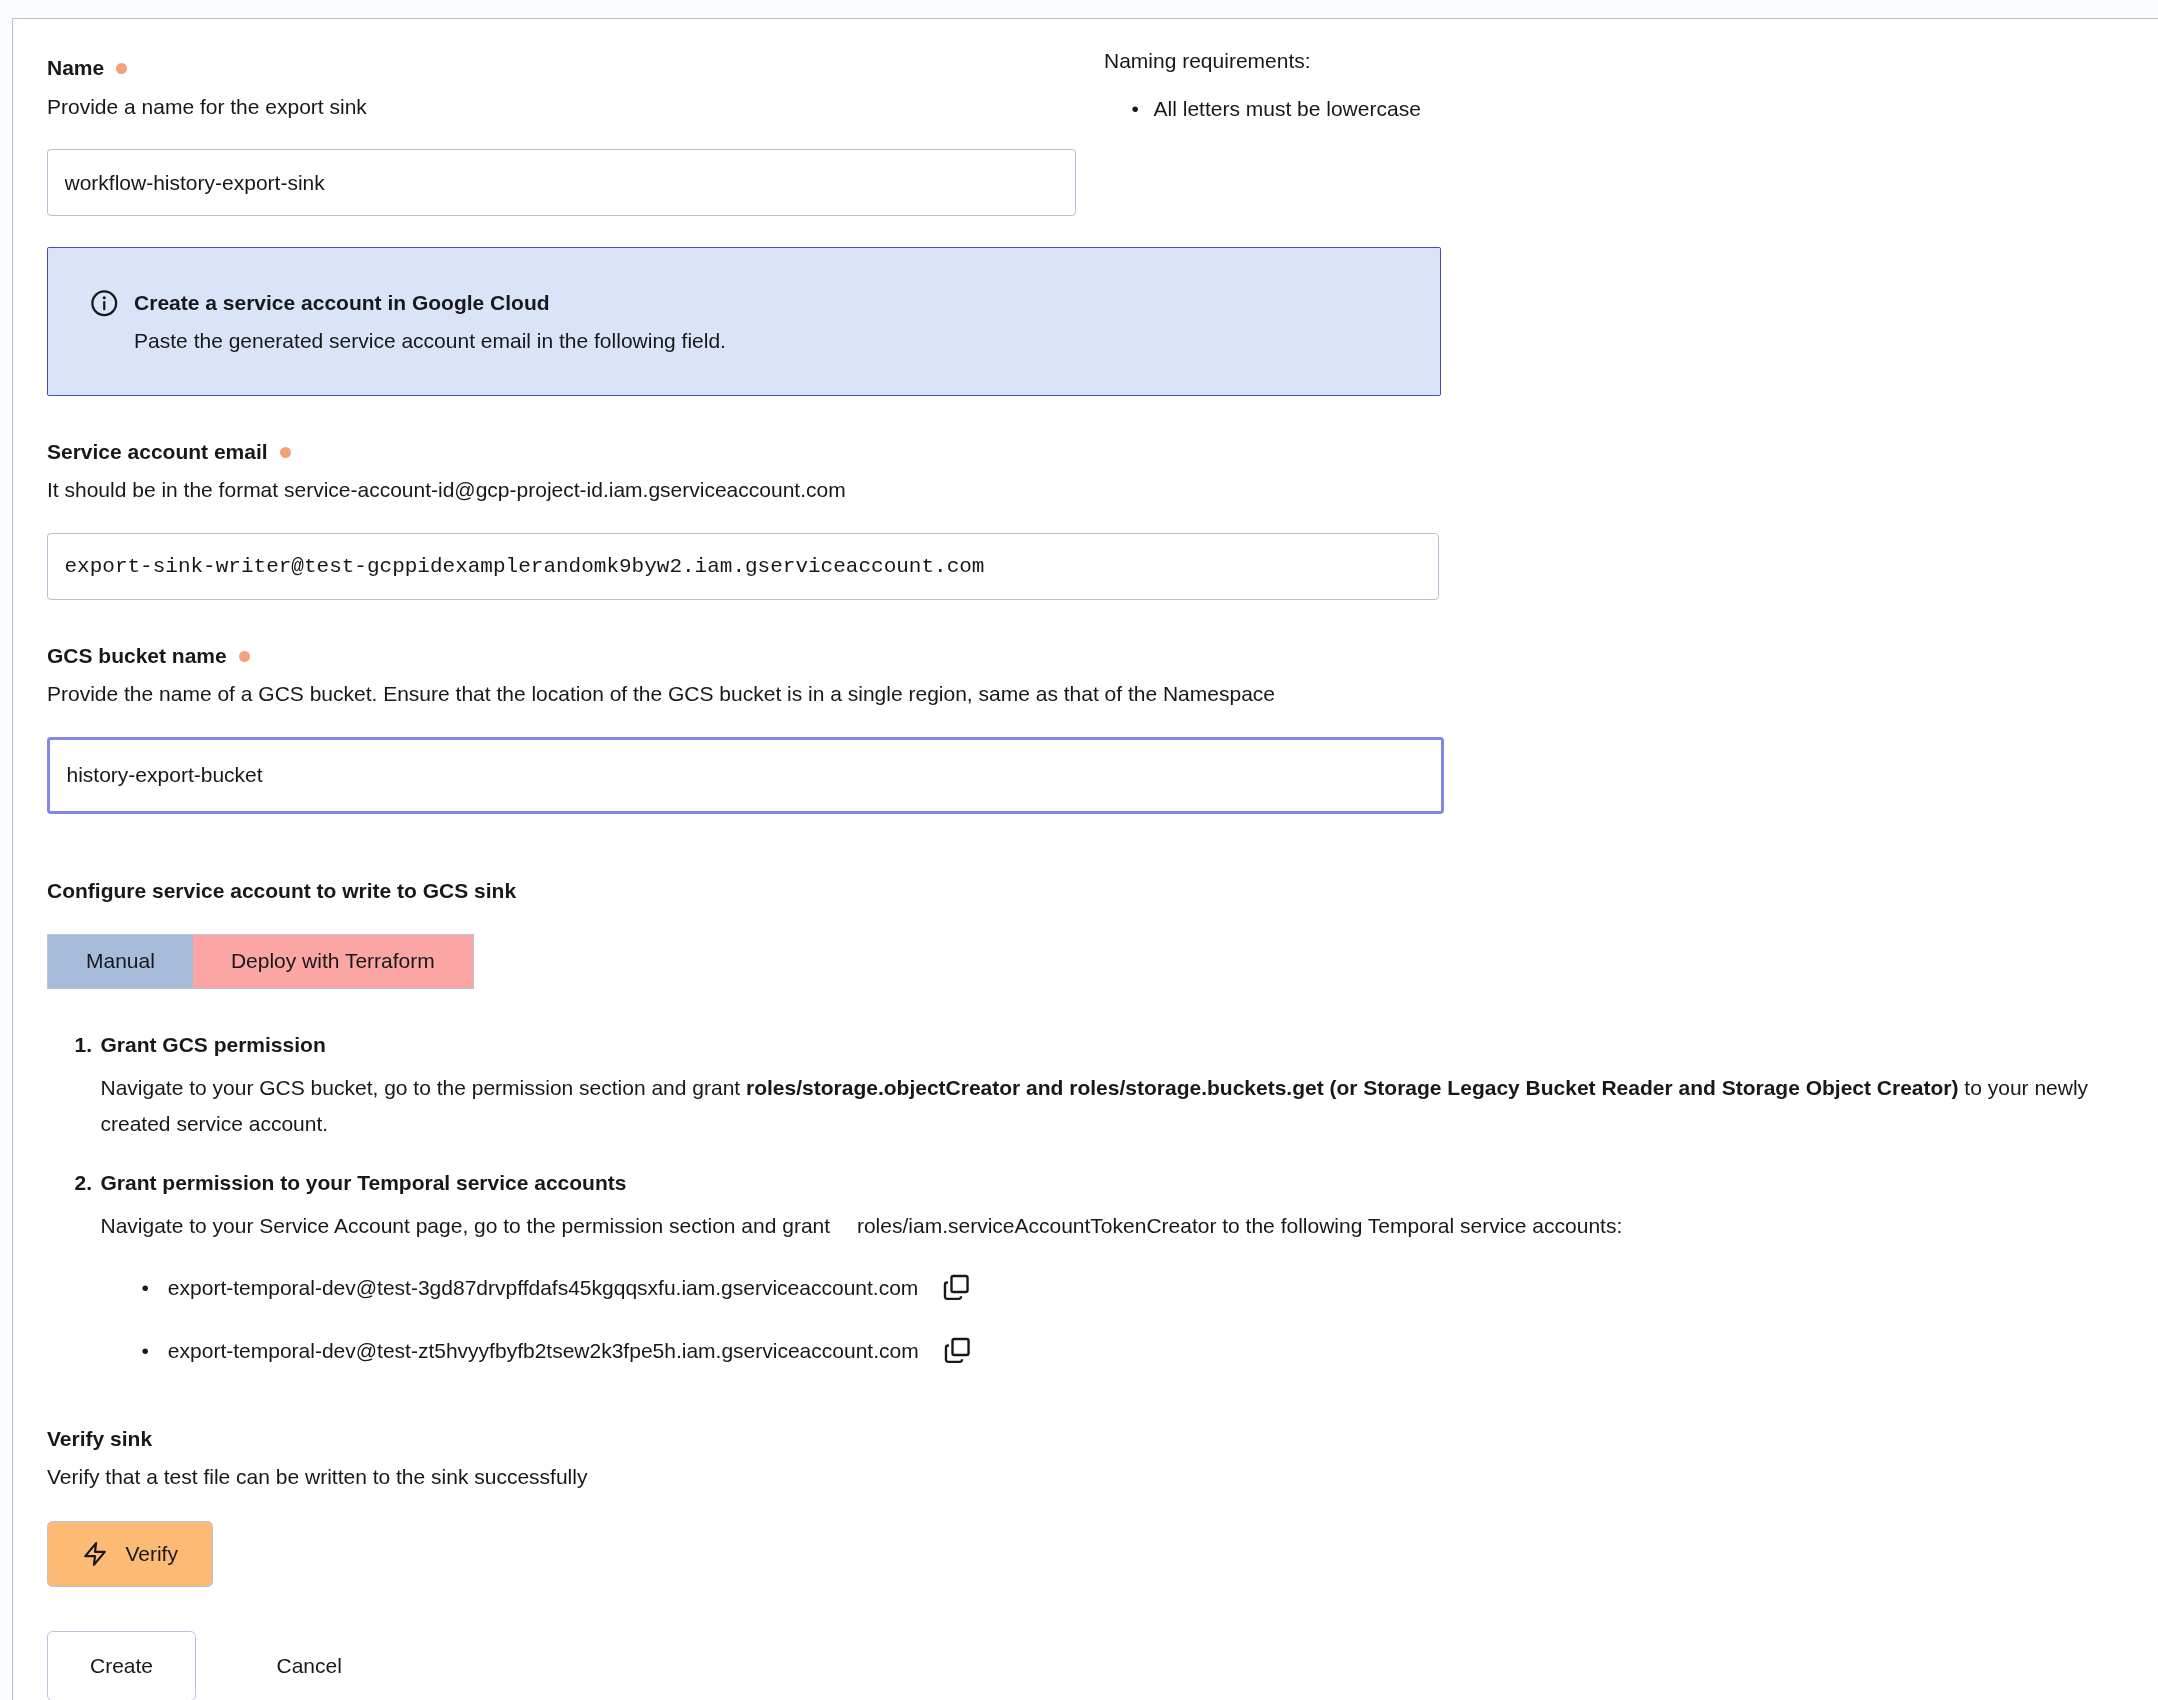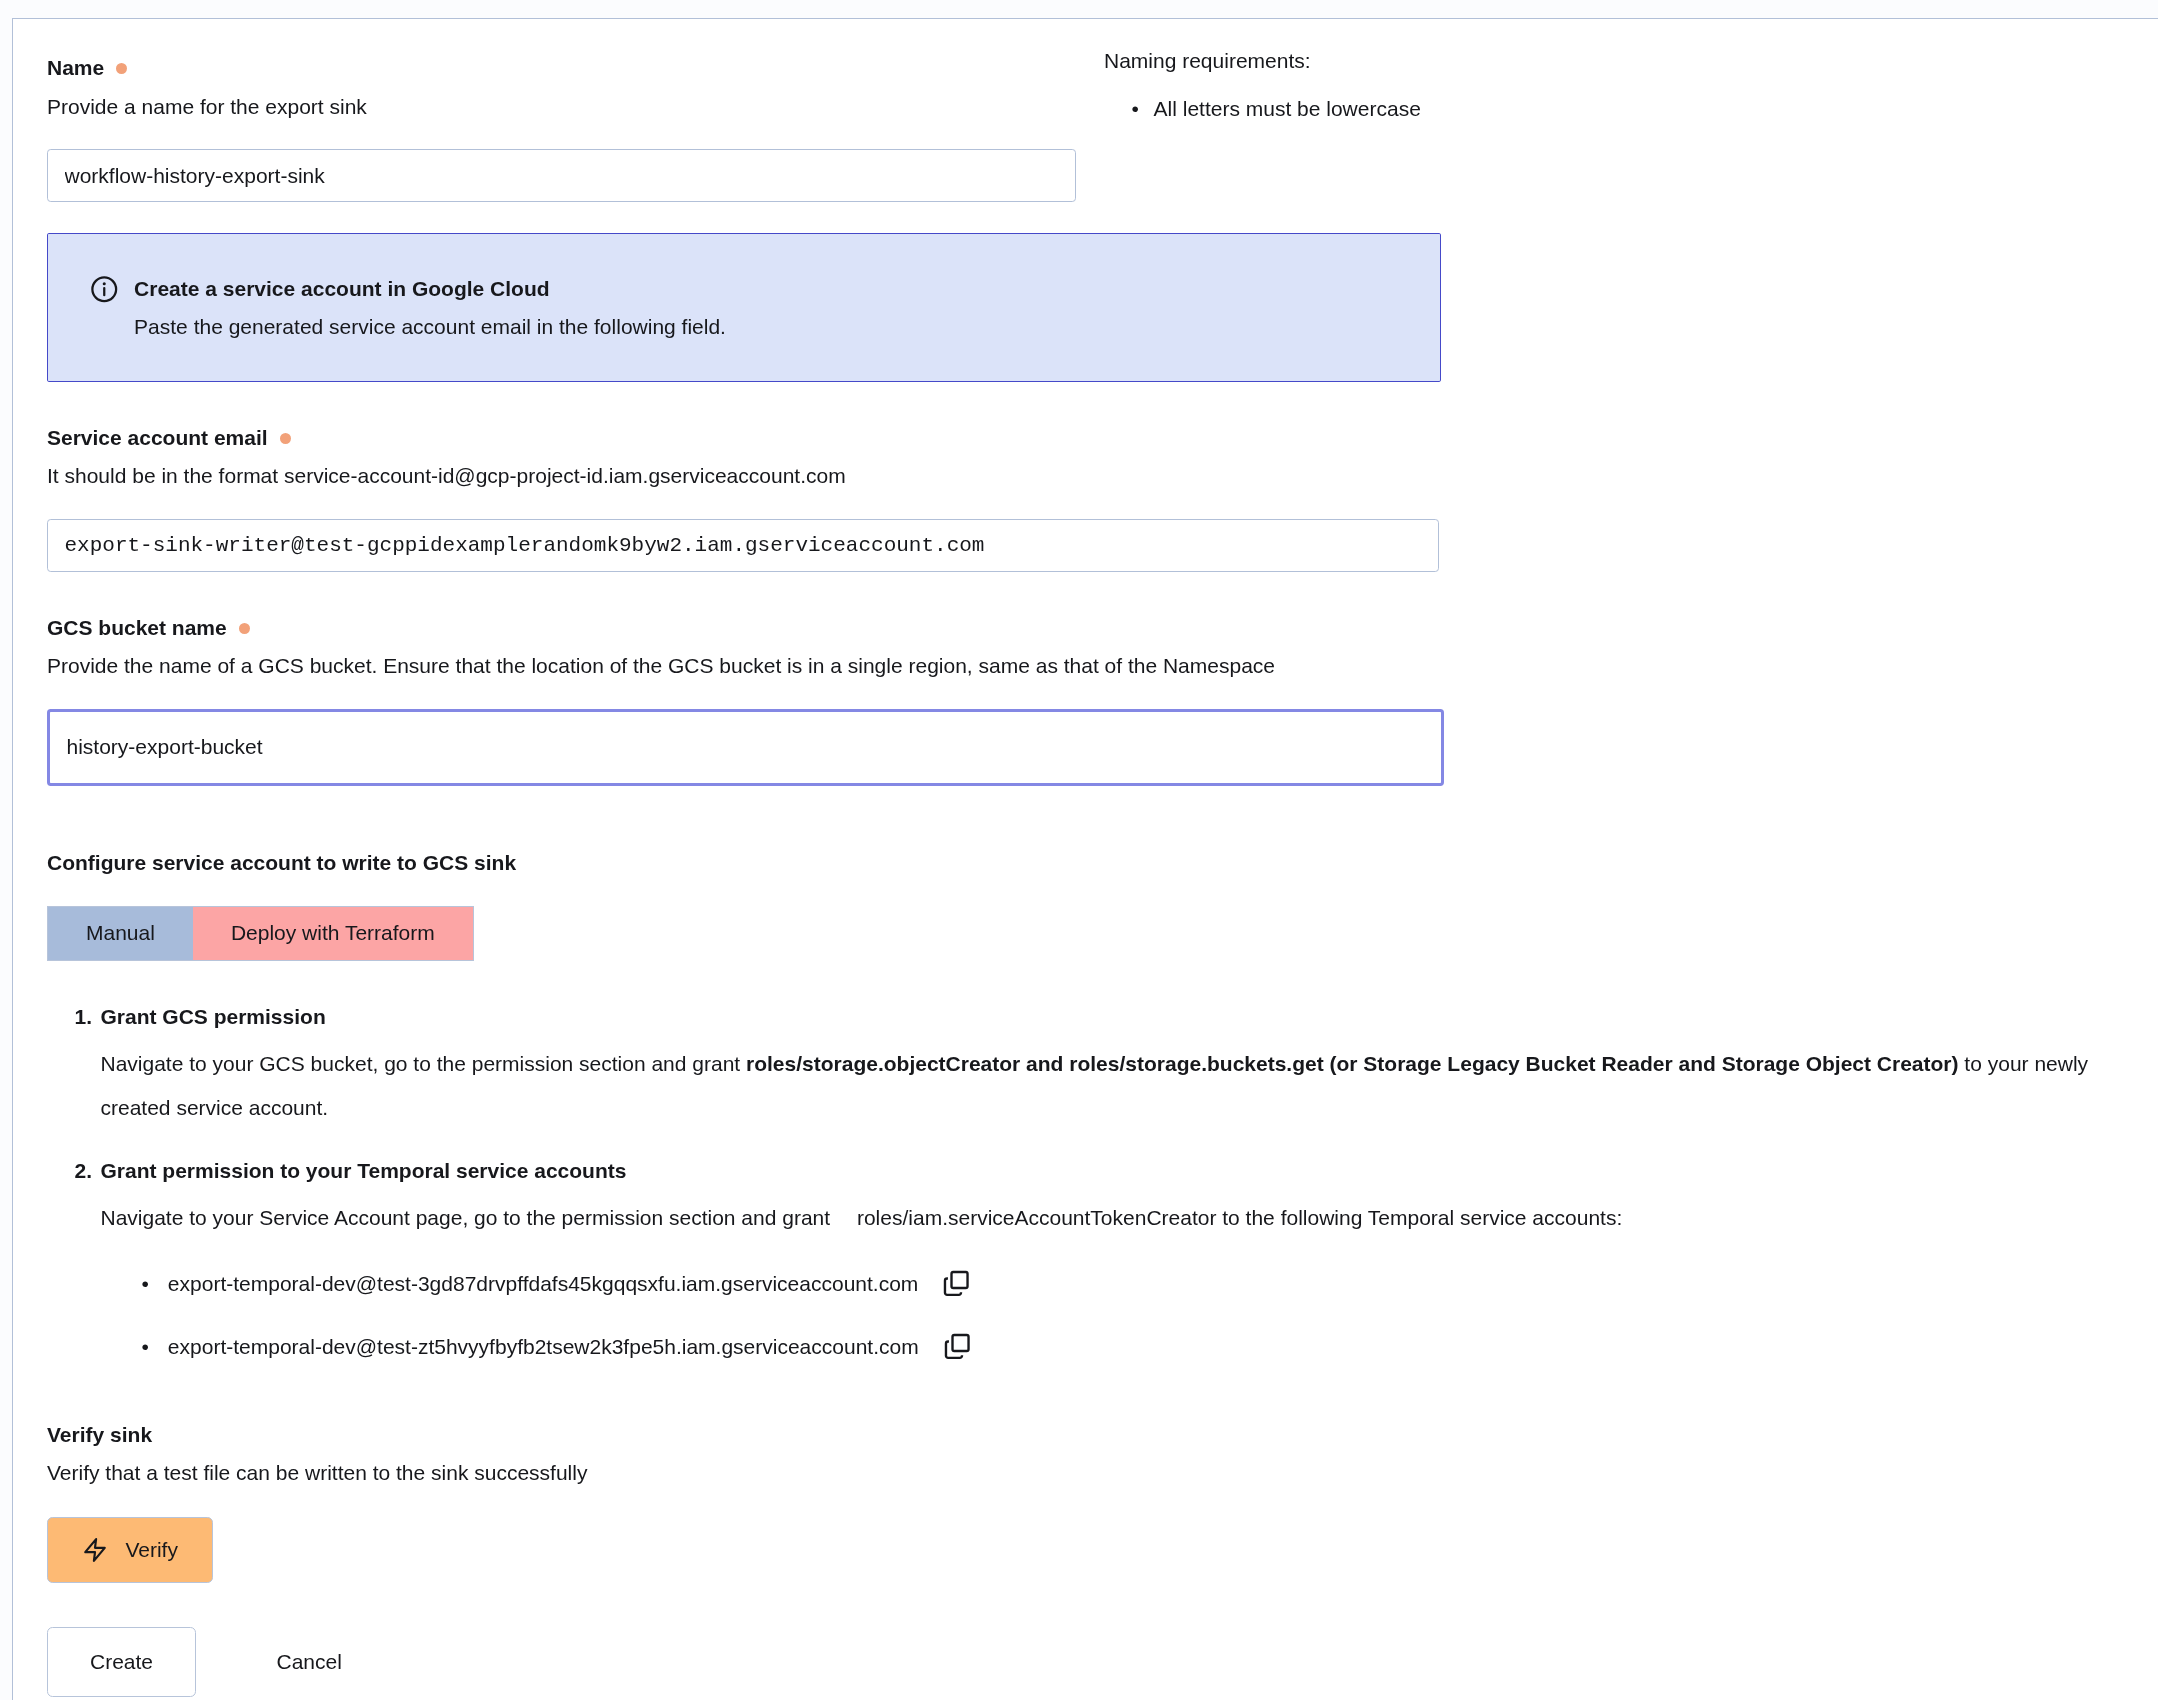--- a/index.html
+++ b/index.html
@@ -33,21 +33,21 @@
   .label-row { display: flex; align-items: center; line-height: 31px; }
   .lbl { font-weight: 700; }
   .req-dot {
     width: 11px; height: 11px; border-radius: 50%;
     background: #f2a179; display: inline-block; margin-left: 12px; margin-top: 1.8px;
   }
   .desc { margin-top: 7.3px; line-height: 31px; }
   .text-input {
     display: block;
     margin-top: 27.5px;
-    height: 53px;
+    height: 67px;
     border: 1.8px solid #b2c0d8;
     border-radius: 3.7px;
     padding: 0 16.5px;
     font-family: "Liberation Sans", sans-serif;
     font-size: 21px;
     color: #17181c;
     background: #fff;
     outline: none;
   }
   .name-input { width: 1029px; }
@@ -77,21 +77,21 @@
     border: none; background: #fca5a5;
     font-family: "Liberation Sans", sans-serif;
     font-size: 21px; color: #17181c; cursor: pointer;
   }
   .tab.selected { background: #a7bbda; }
 
   .steps { margin-top: 39px; padding-left: 27.5px; }
   .step + .step { margin-top: 24px; }
   .step-title { font-weight: 700; line-height: 33px; display: flex; }
   .step-num { width: 26px; flex: 0 0 auto; }
-  .step-body { margin: 9.2px 0 0 26px; width: 2002px; line-height: 44px; }
+  .step-body { margin: 9.2px 0 0 26px; width: 2002px; line-height: 36px; }
 
   .sa-list { list-style: none; margin: 27.5px 0 0 67px; padding: 0; }
   .sa-list li { display: flex; align-items: center; line-height: 31px; }
   .sa-list li + li { margin-top: 32px; }
   .sa-list li::before { content: "•"; margin-right: 19px; }
   .copy-btn {
     background: none; border: none; padding: 0; margin-left: 24px;
     width: 28.5px; height: 28.5px; color: #17181c; cursor: pointer;
   }
   .copy-btn svg { width: 28.5px; height: 28.5px; display: block; }

